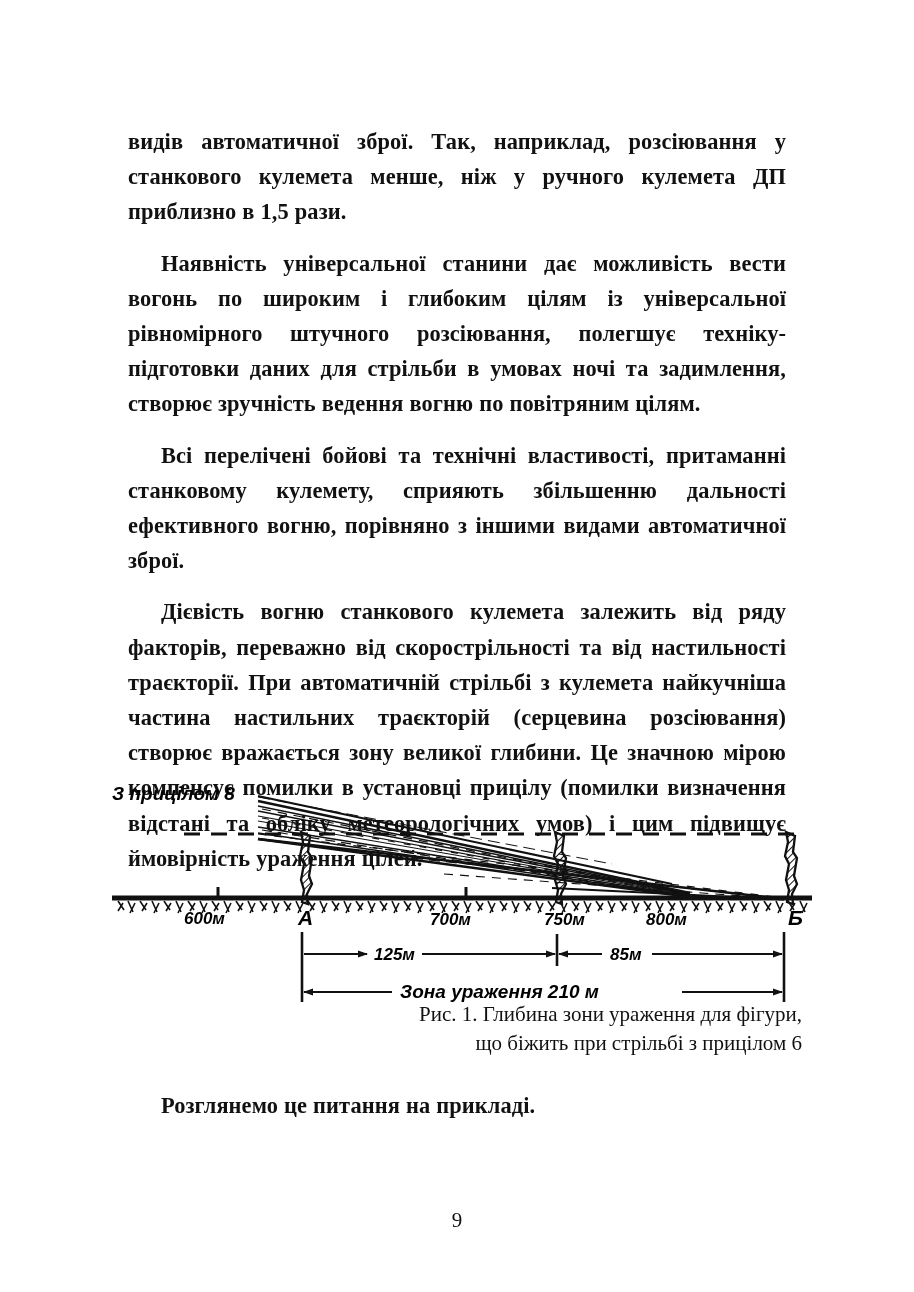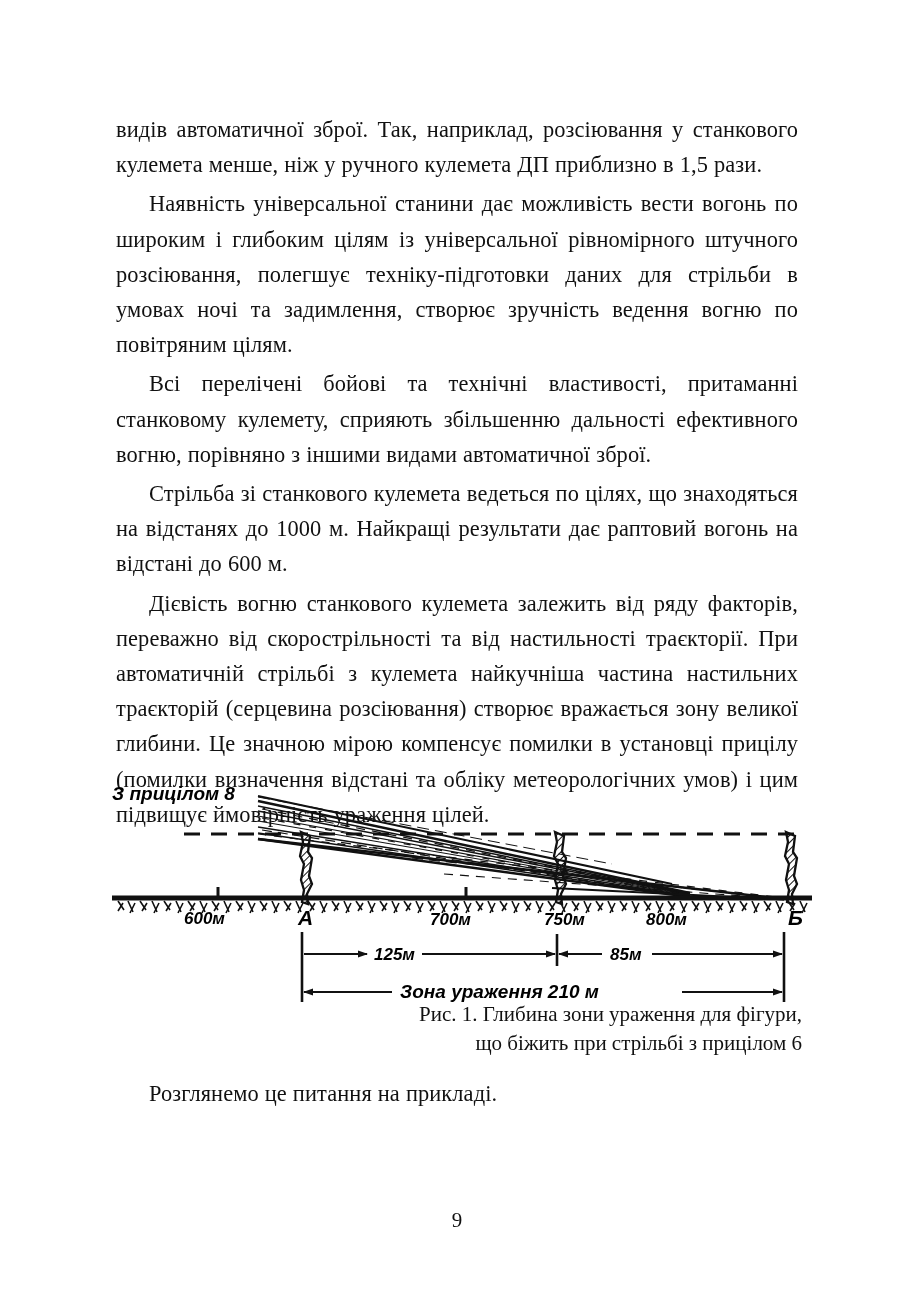--- a/index.html
+++ b/index.html
@@ -24,28 +24,29 @@
   }
 
   .textblock {
     position: absolute;
     left: 112px;
     top: 108px;
     width: 690px;
   }
 
   p.para {
-    margin: 4px;
+    margin: 16px;
     font-size: 22.4px;
     line-height: 35.2px;
     text-align: justify;
     text-indent: 33px;
     letter-spacing: 0.1px;
     word-spacing: 0.3px;
     hyphens: none;
+    font-weight: bold;
   }
   p.para.noindent { text-indent: 0; }
 
   
   .figure {
     position: absolute;
     left: 112px;
     top: 760px;
     width: 700px;
     height: 232px;
@@ -102,21 +103,20 @@
 </style>
 </head>
 <body>
 
 <div class="page">
 
   <div class="textblock">
     <p class="para noindent">видів автоматичної зброї. Так, наприклад, розсіювання у станкового кулемета менше, ніж у ручного кулемета ДП приблизно в 1,5 рази.</p>
     <p class="para">Наявність універсальної станини дає можливість вести вогонь по широким і глибоким цілям із універсальної рівномірного штучного розсіювання, полегшує техніку-підготовки даних для стрільби в умовах ночі та задимлення, створює зручність ведення вогню по повітряним цілям.</p>
     <p class="para">Всі перелічені бойові та технічні властивості, притаманні станковому кулемету, сприяють збільшенню дальності ефективного вогню, порівняно з іншими видами автоматичної зброї.</p>
-    <p class="para">Стрільба зі станкового кулемета ведеться по цілях, що знаходяться на відстанях до 1000 м. Найкращі результати дає раптовий вогонь на відстані до 600 м.</p>
     <p class="para">Дієвість вогню станкового кулемета залежить від ряду факторів, переважно від скорострільності та від настильності траєкторії. При автоматичній стрільбі з кулемета найкучніша частина настильних траєкторій (серцевина розсіювання) створює вражається зону великої глибини. Це значною мірою компенсує помилки в установці прицілу (помилки визначення відстані та обліку метеорологічних умов) і цим підвищує ймовірність ураження цілей.</p>
   </div>
 
   <div class="figure">
     <svg width="700" height="232" viewBox="0 0 700 232" xmlns="http://www.w3.org/2000/svg">
       <defs>
         <marker id="arrR" markerWidth="10" markerHeight="8" refX="9" refY="4" orient="auto" markerUnits="userSpaceOnUse">
           <path d="M0,0.6 L10,4 L0,7.4 Z" fill="#111"></path>
         </marker>
         <marker id="arrL" markerWidth="10" markerHeight="8" refX="1" refY="4" orient="auto" markerUnits="userSpaceOnUse">

